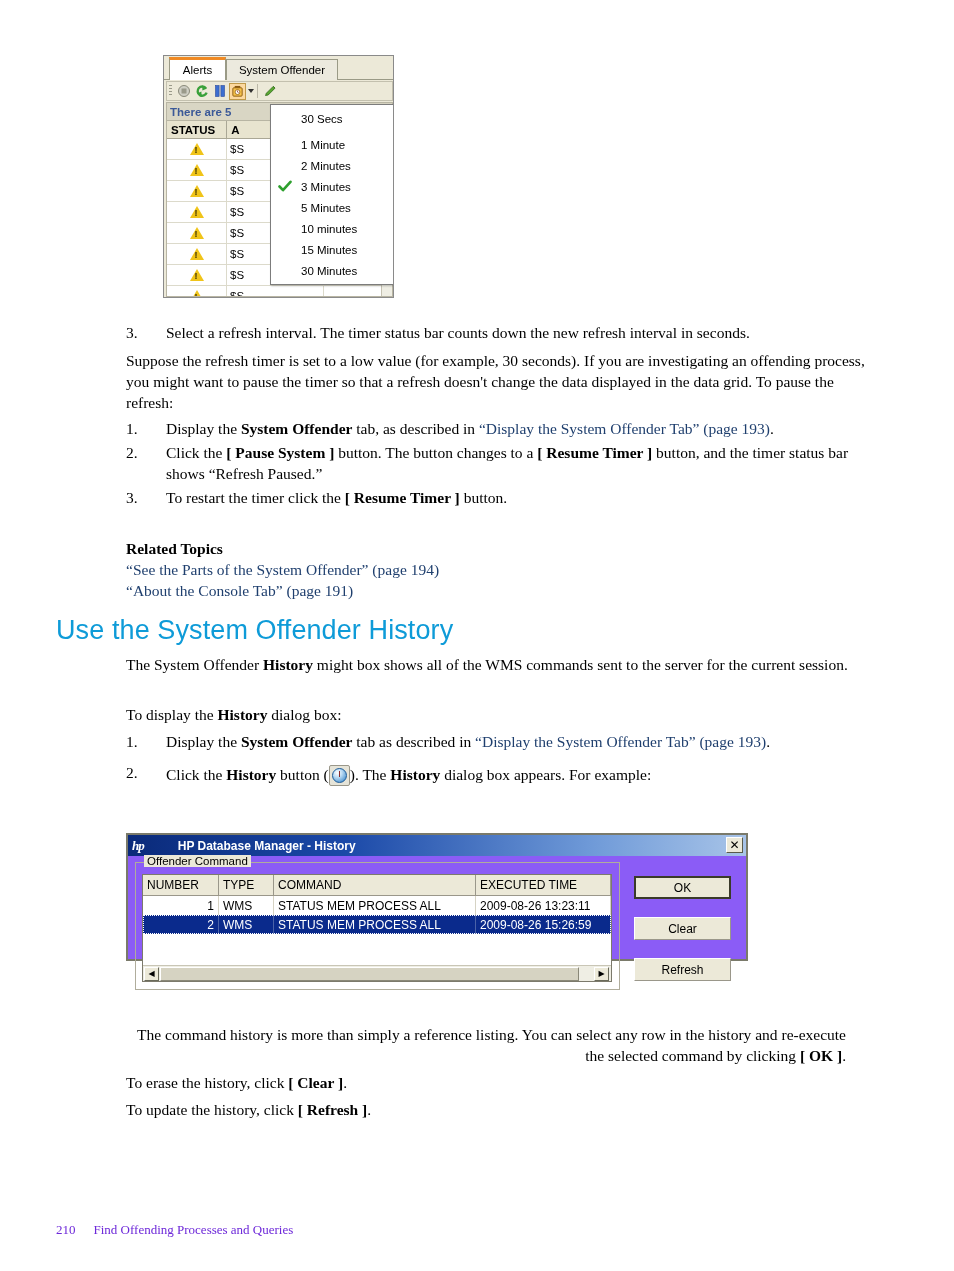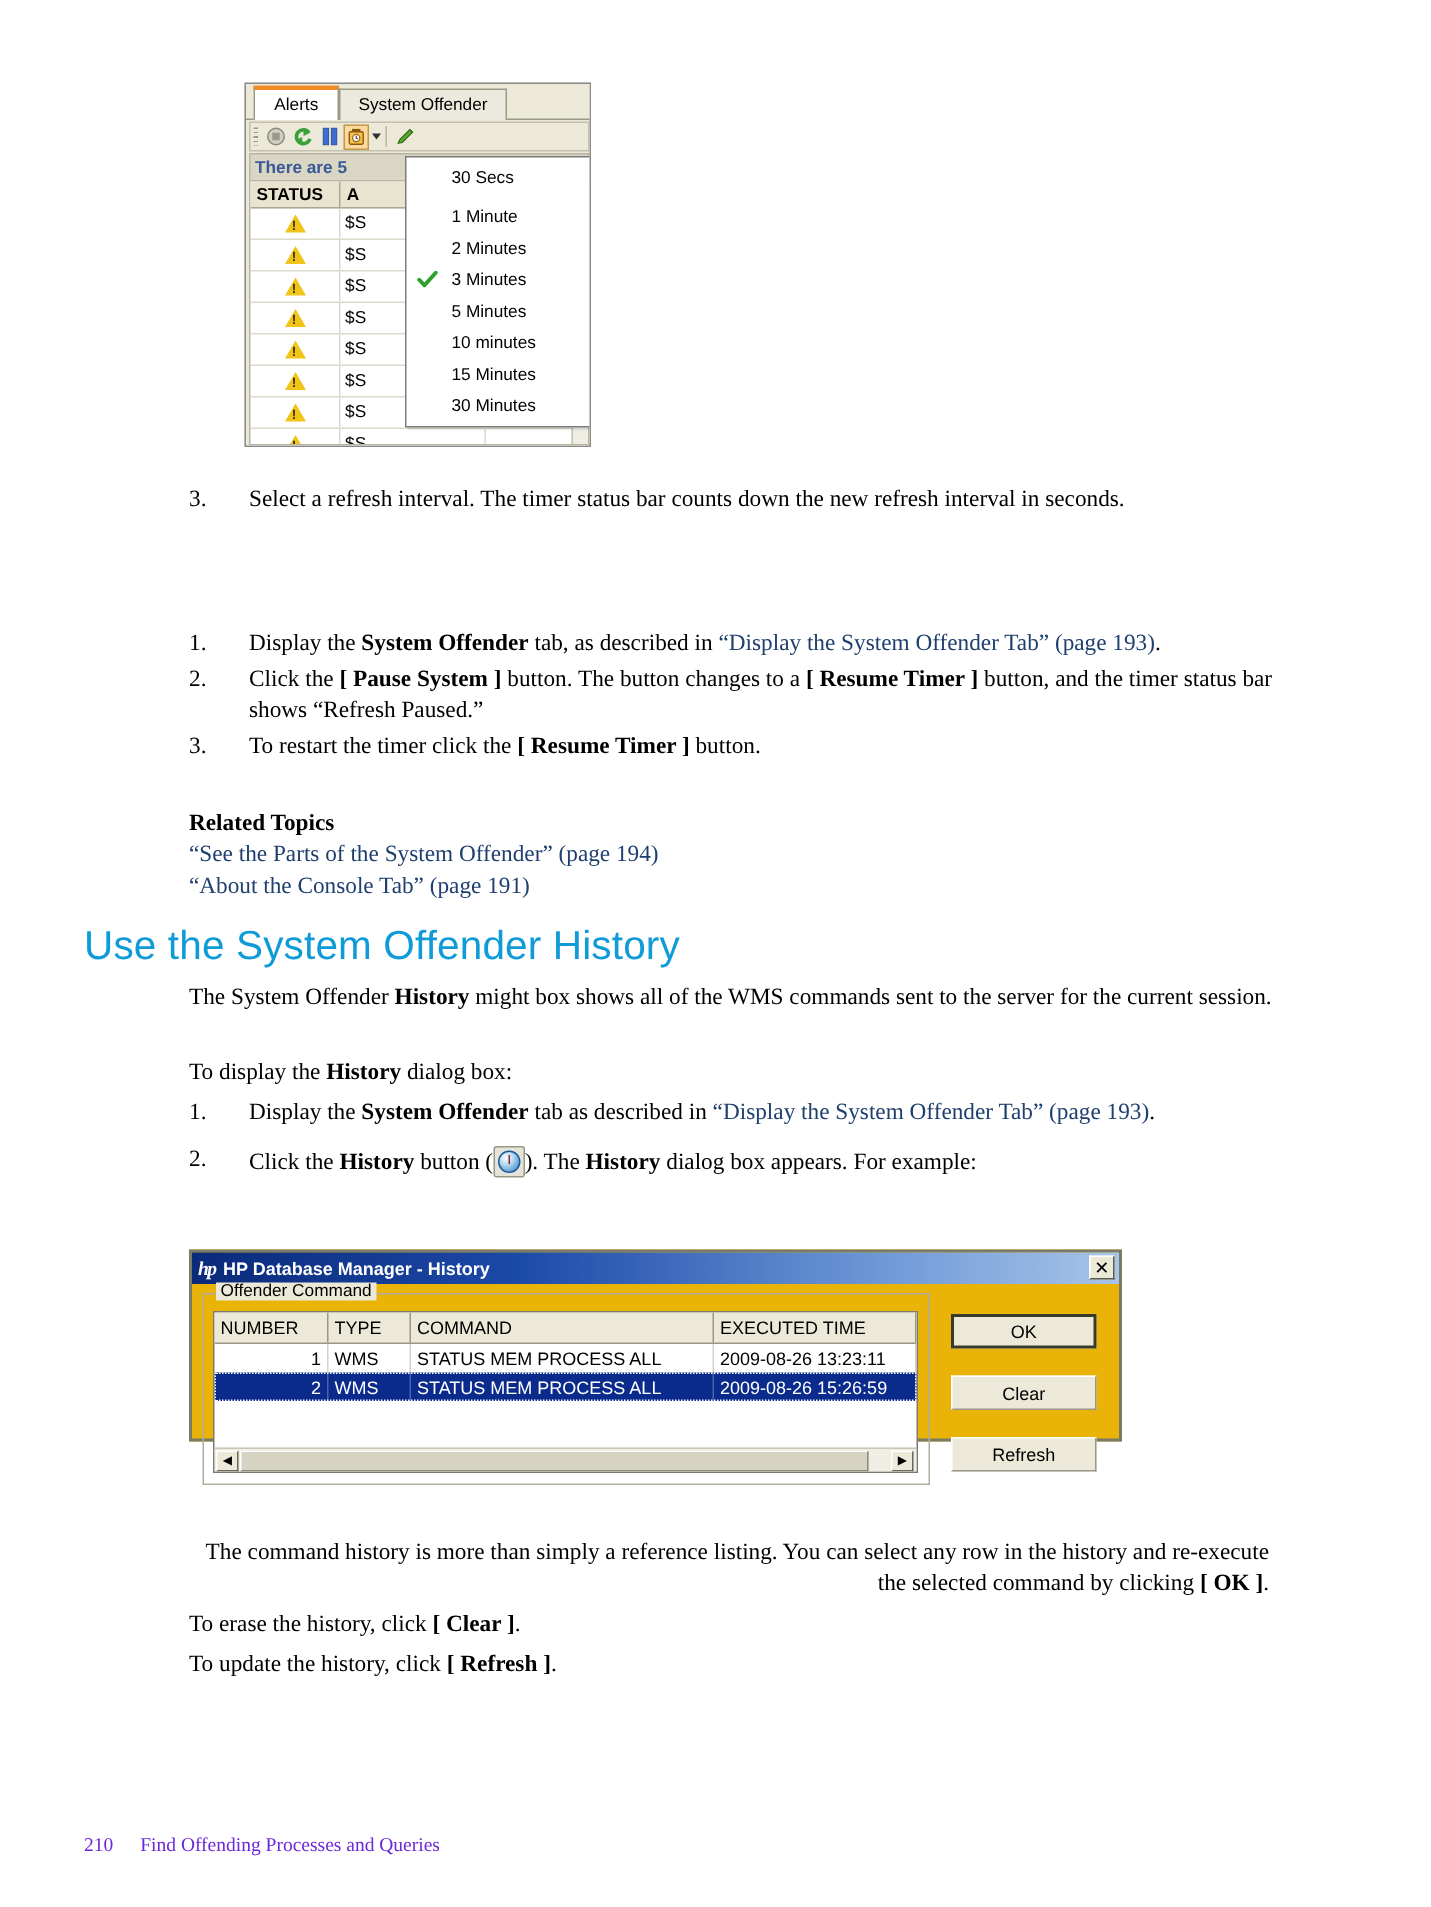--- a/index.html
+++ b/index.html
@@ -271,21 +271,21 @@
     box-sizing: border-box;
   }
 
   
   #fig-history {
     position: absolute;
     left: 126px;
     top: 833px;
     width: 622px;
     height: 128px;
-    background: #eab308;
+    background: #8b5cf6;
     border: 2px solid #7a7a6a;
     box-sizing: border-box;
     font-family: "Liberation Sans", "DejaVu Sans", sans-serif;
   }
   .dlg-title {
     height: 21px;
     background: linear-gradient(to right, #0a2a7a 0%, #1b49a8 35%, #6f9ad8 75%, #a8c4e8 100%);
     display: flex;
     align-items: center;
     padding: 0 2px 0 4px;
@@ -299,20 +299,21 @@
     color: #ffffff;
     line-height: 13px;
     margin-right: 5px;
     letter-spacing: -1px;
   }
   .dlg-title-text {
     color: #ffffff;
     font-size: 12px;
     font-weight: bold;
     white-space: nowrap;
+    margin-left: 29px;
   }
   .dlg-close {
     position: absolute;
     right: 3px; top: 2px;
     width: 17px; height: 16px;
     background: #ece9d8;
     border: 1px solid #ffffff;
     border-right-color: #5a5a4a;
     border-bottom-color: #5a5a4a;
     box-sizing: border-box;
@@ -635,20 +636,21 @@
     </div>
   </div>
 
   <div style="position:absolute; left:126px; top:322px; width:745px;">
     <div class="ol-item">
       <div class="ol-num">3.</div>
       <div class="ol-body">Select a refresh interval. The timer status bar counts down the new refresh interval in seconds.</div>
     </div>
   </div>
 
+  <div class="body-text" style="position:absolute; left:126px; top:350px; width:745px;">Suppose the refresh timer is set to a low value (for example, 30 seconds). If you are investigating an offending process, you might want to pause the timer so that a refresh doesn't change the data displayed in the data grid. To pause the refresh:</div>
 
   <div style="position:absolute; left:126px; top:418px; width:745px;">
 
     <div class="ol-item" style="margin-bottom:3px;">
       <div class="ol-num">1.</div>
       <div class="ol-body">
         <span>Display the </span><b>System Offender</b><span> tab, as described in </span><a class="link" href="#">“Display the System Offender Tab” (page 193)</a><span>.</span>
       </div>
     </div>
 

